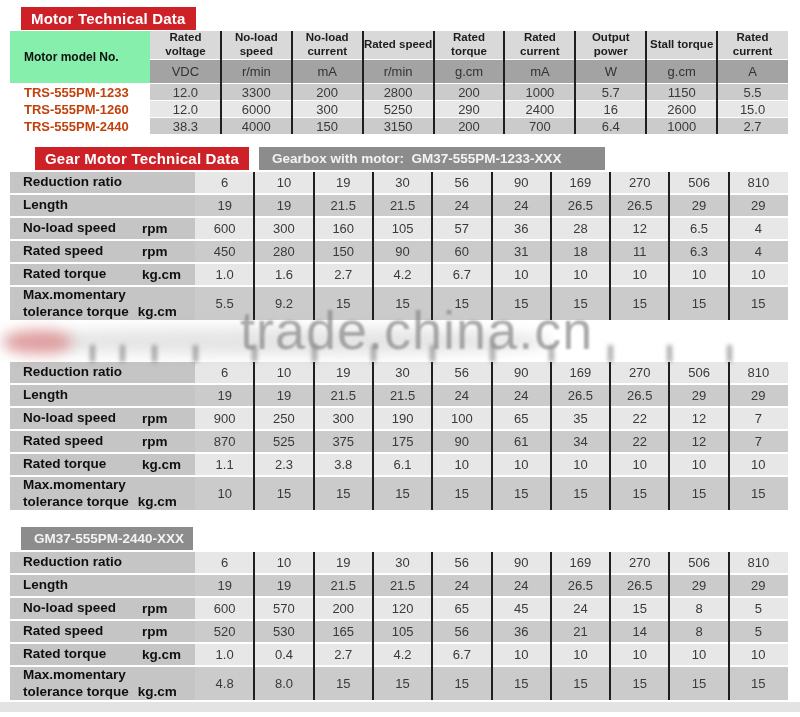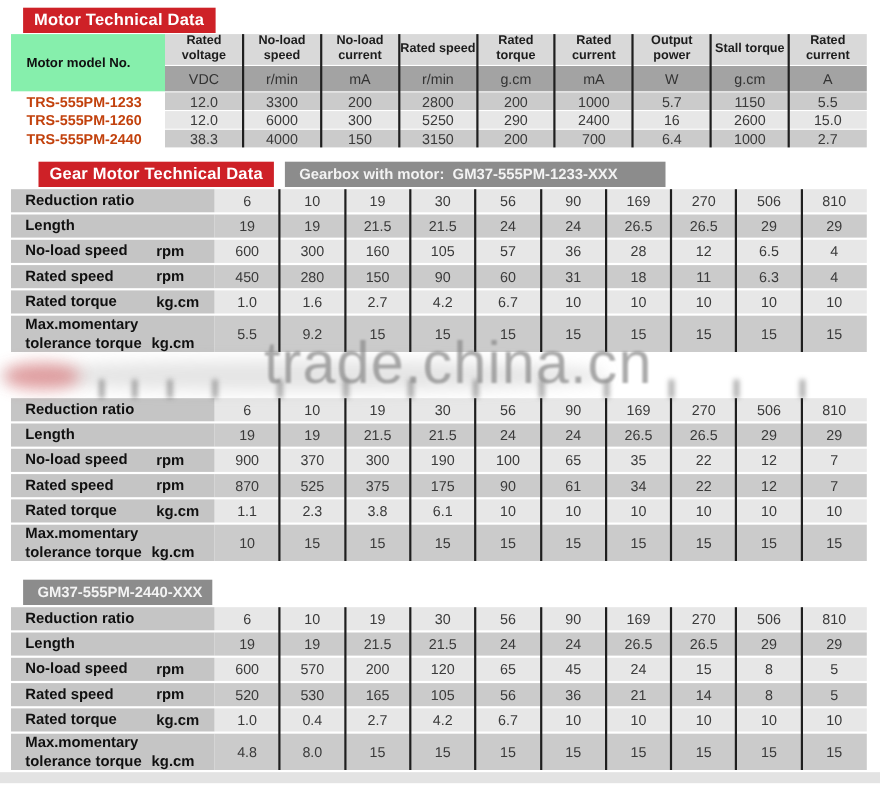--- a/index.html
+++ b/index.html
@@ -242,21 +242,21 @@
       <div class="cell val dark">24</div>
       <div class="cell val dark">26.5</div>
       <div class="cell val dark">26.5</div>
       <div class="cell val dark">29</div>
       <div class="cell val dark">29</div>
       <div class="cell glabel">
         <span>No-load speed</span>
         <span class="u u-far">rpm</span>
       </div>
       <div class="cell val light">900</div>
-      <div class="cell val light">370</div>
+      <div class="cell val light">250</div>
       <div class="cell val light">300</div>
       <div class="cell val light">190</div>
       <div class="cell val light">100</div>
       <div class="cell val light">65</div>
       <div class="cell val light">35</div>
       <div class="cell val light">22</div>
       <div class="cell val light">12</div>
       <div class="cell val light">7</div>
       <div class="cell glabel">
         <span>Rated speed</span>

